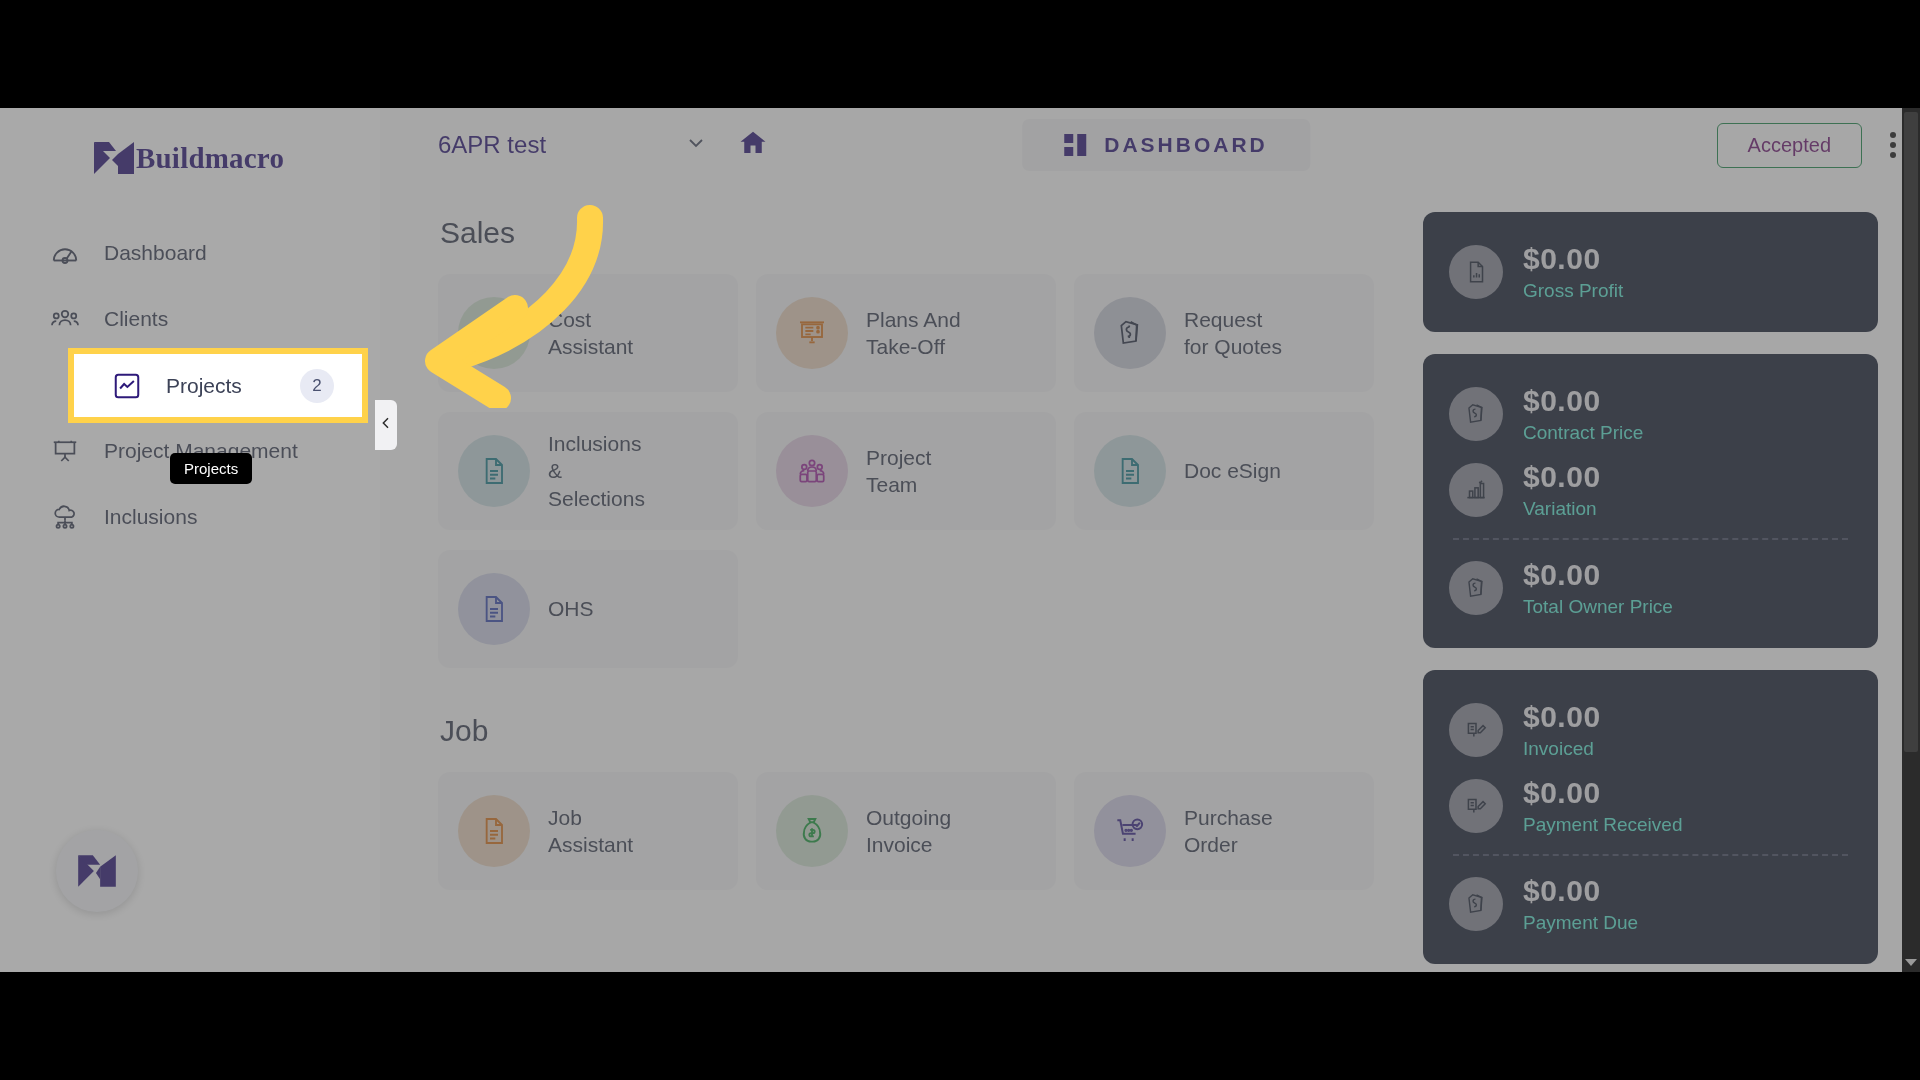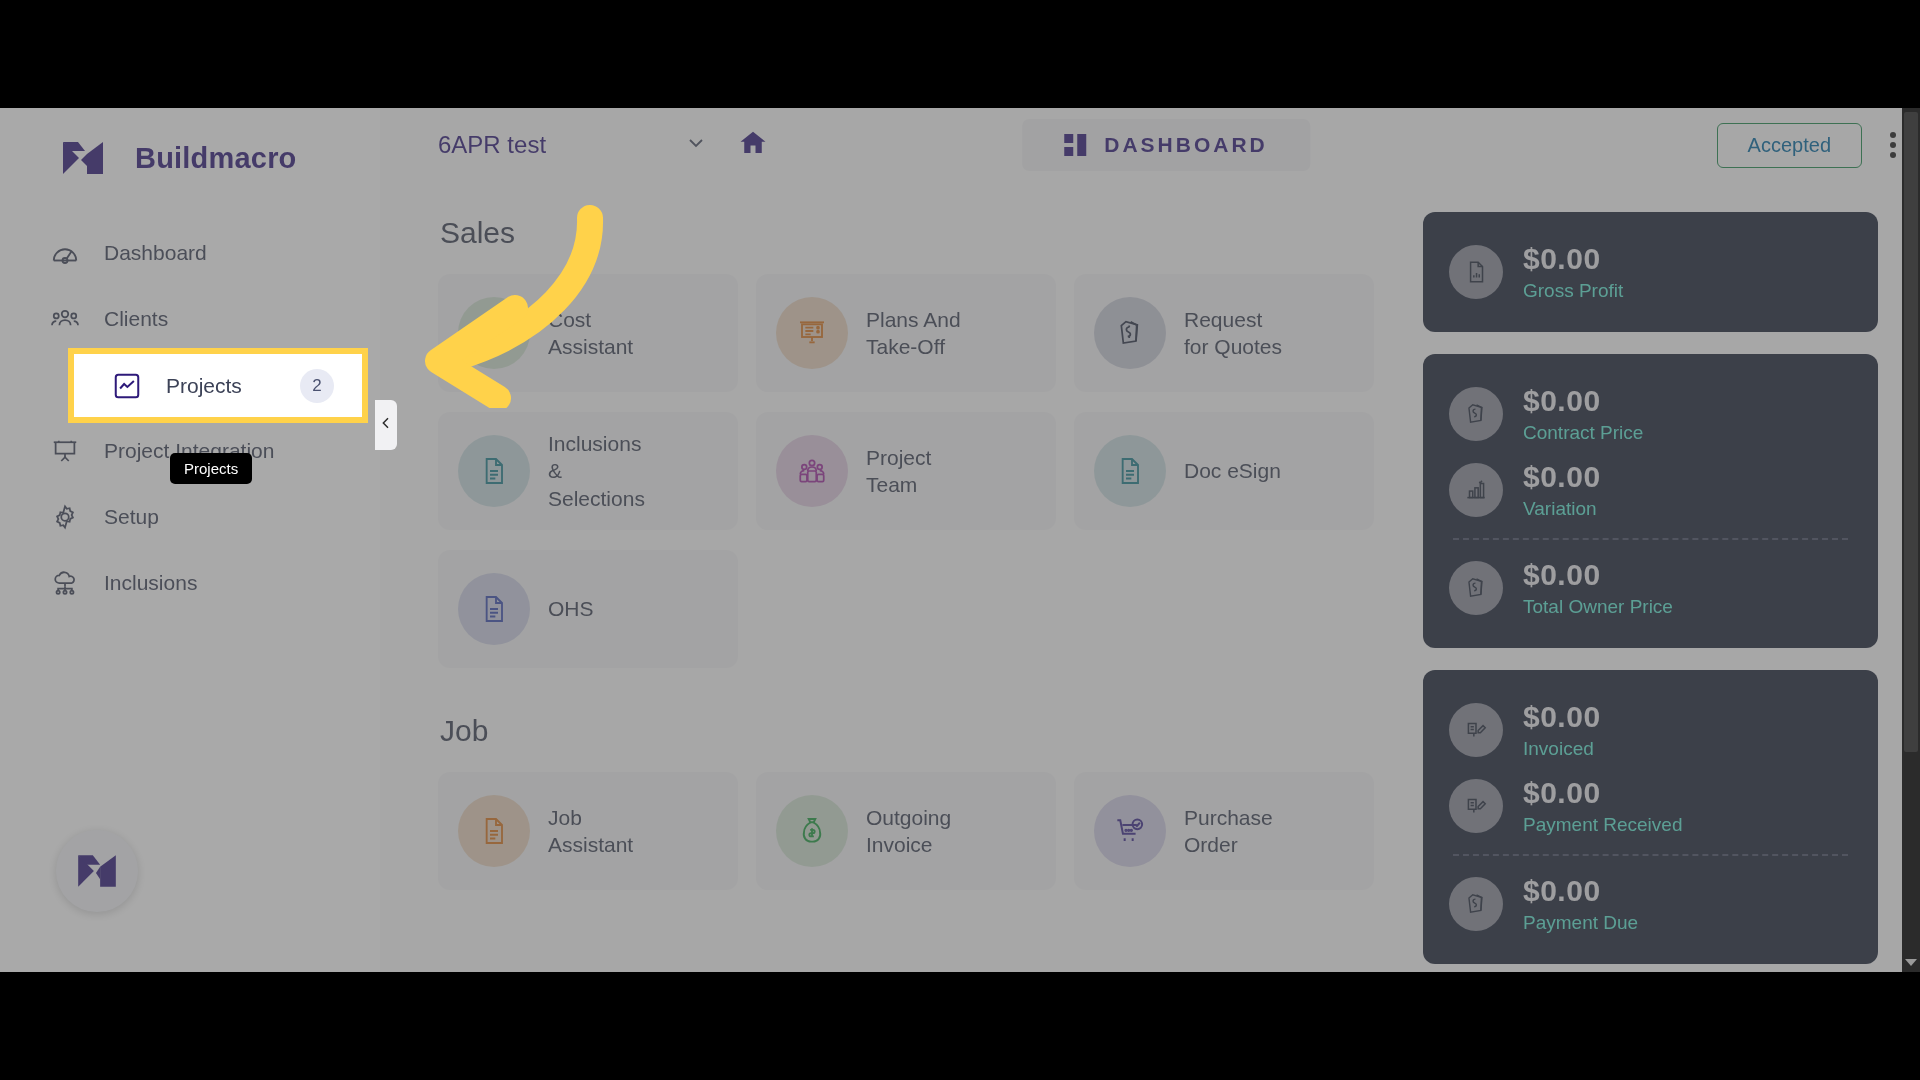--- a/index.html
+++ b/index.html
@@ -35,22 +35,23 @@
 
   
   #sidebar {
     position: absolute;
     left: 0; top: 0;
     width: 380px; height: 864px;
     background: #ffffff;
     z-index: 5;
   }
   .brand {
-    display: flex; align-items: center; gap: 30px;
-    padding: 32px 0 0 61px;
+    display: flex; align-items: center; gap: 0;
+    padding: 32px 0 0 92px;
+    font-family: Liberation Serif, serif;
   }
   .brand-logo { width: 44px; height: 36px; }
   .brand-name {
     font-size: 29px; font-weight: 700; color: #2e1a7a;
     letter-spacing: .2px;
   }
 
   .nav { margin-top: 44px; }
   .nav-item {
     position: relative;
@@ -151,21 +152,21 @@
   }
   .grid-icon { width: 22px; height: 22px; display: grid;
     grid-template-columns: 9px 9px; grid-template-rows: 9px 9px; gap: 4px; }
   .grid-icon i { background: #2e1a7a; display: block; }
   .grid-icon i.tall { grid-row: span 2; height: 22px; }
 
   .header-right {
     margin-left: auto; display: flex; align-items: center; gap: 22px;
   }
   .accepted-btn {
-    border: 1.5px solid #1f8a4c; color: #0369a1;
+    border: 1.5px solid #1f8a4c; color: #701a75;
     background: transparent;
     font-size: 20px;
     padding: 10px 30px; border-radius: 6px;
     font-family: inherit; cursor: pointer;
   }
   .kebab { display: flex; flex-direction: column; gap: 4px; cursor: pointer; padding: 6px; }
   .kebab i { width: 6px; height: 6px; border-radius: 50%; background: #1c1c1c; display: block; }
 
   
   #content {
@@ -309,32 +310,23 @@
           <span class="nav-icon">
             <svg viewBox="0 0 24 24" width="30" height="30" fill="none" stroke="#3c4257" stroke-width="1.4">
               <path d="M3 5h18"></path>
                 <path d="M4.5 5v9h15V5"></path>
                 <path d="M12 14v3"></path>
               <path d="M9 20l3-3 3 3"></path>
                 <path d="M7 3.8v1.2"></path>
                 <path d="M17 3.8v1.2"></path>
             </svg>
           </span>
-          <span class="nav-label">Project Integration</span>
-        </div>
-
-        <div class="nav-item">
-          <span class="nav-icon">
-            <svg viewBox="0 0 24 24" width="30" height="30" fill="none" stroke="#3c4257" stroke-width="1.4">
-              <circle cx="12" cy="12" r="3"></circle>
-              <path d="M12 3.5l1.4 1.9 2.3-.4.5 2.3 2.1 1-1 2.1 1 2.1-2.1 1-.5 2.3-2.3-.4L12 20.5l-1.4-1.9-2.3.4-.5-2.3-2.1-1 1-2.1-1-2.1 2.1-1 .5-2.3 2.3.4z"></path>
-            </svg>
-          </span>
-          <span class="nav-label">Setup</span>
-        </div>
+          <span class="nav-label">Project Management</span>
+        </div>
+
 
         <div class="nav-item">
           <span class="nav-icon">
             <svg viewBox="0 0 24 24" width="30" height="30" fill="none" stroke="#3c4257" stroke-width="1.4">
               <path d="M7 12a3 3 0 0 1 .4-6 4.2 4.2 0 0 1 8 .8A2.8 2.8 0 0 1 17.5 12z"></path>
               <path d="M12 12v3"></path>
                 <path d="M6.5 18v-1.5h11V18"></path>
                 <path d="M12 15v3"></path>
               <circle cx="6.5" cy="19.3" r="1.3"></circle>
                 <circle cx="12" cy="19.3" r="1.3"></circle>

